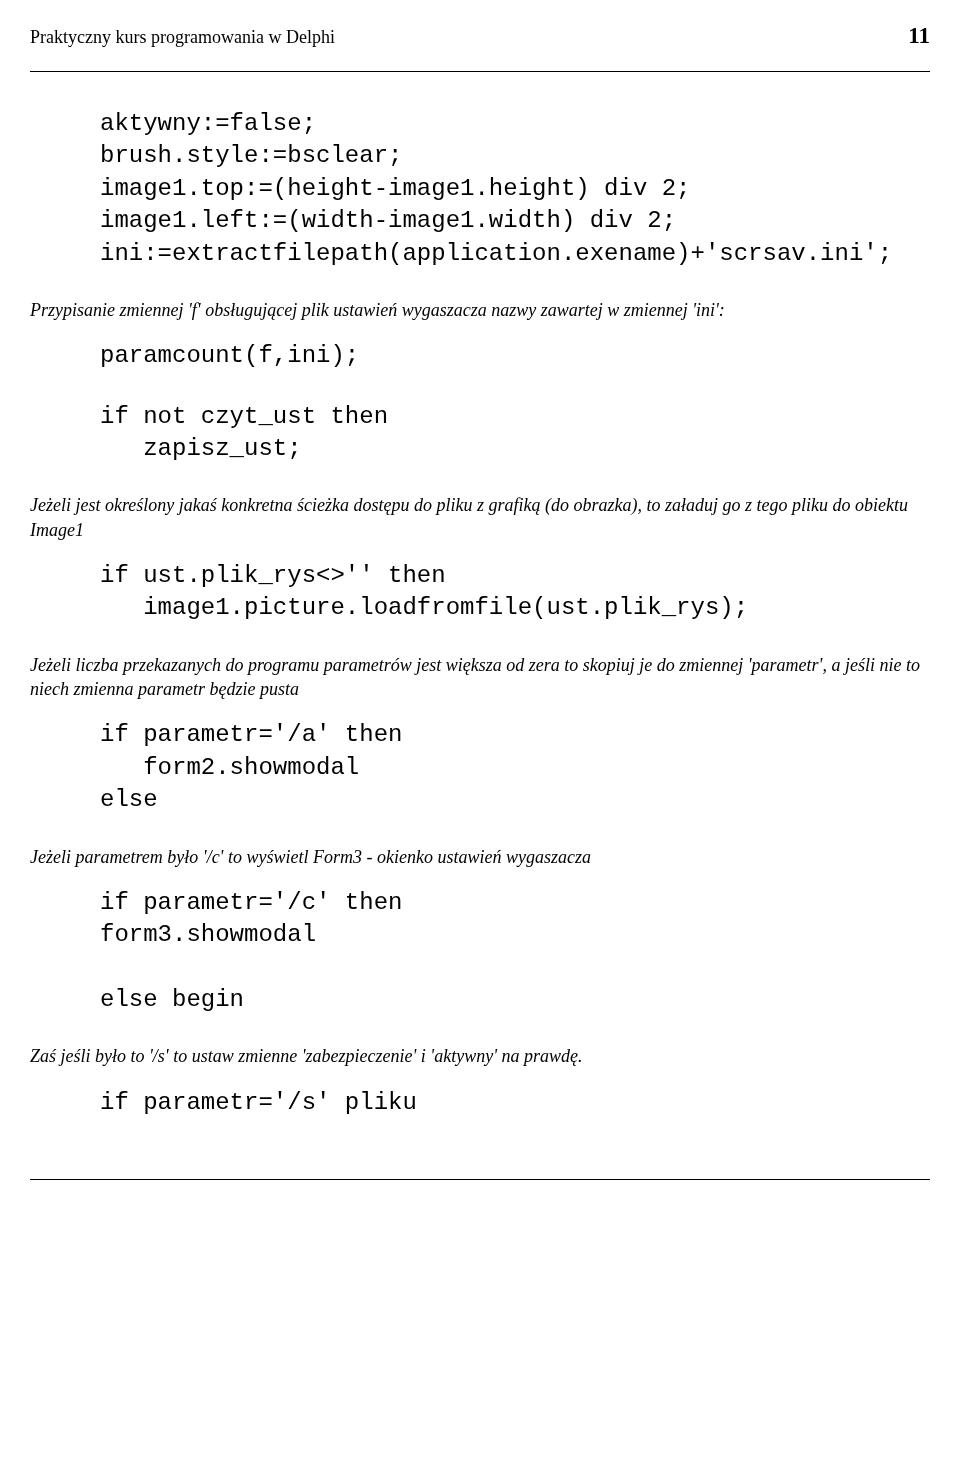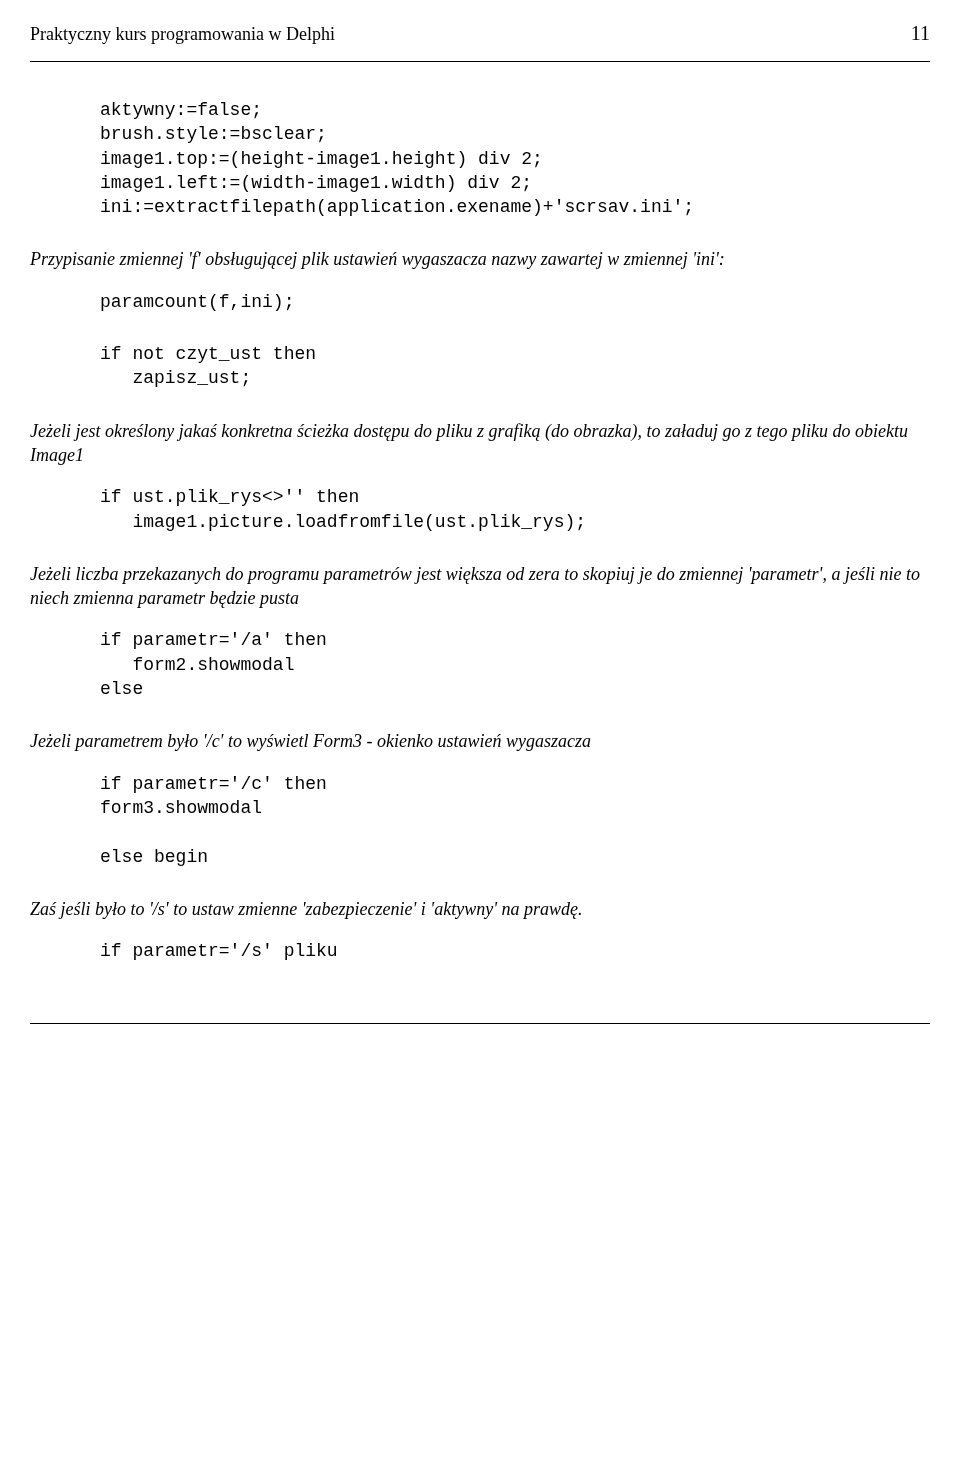--- a/index.html
+++ b/index.html
@@ -11,30 +11,30 @@
   }
   .page{
     padding:20px 30px 40px 30px;
     box-sizing:border-box;
   }
   .running-head{
     display:flex;
     justify-content:space-between;
     align-items:baseline;
     border-bottom:1px solid #000;
-    padding-bottom:14px;
+    padding-bottom:20px;
     margin-bottom:36px;
   }
   .running-head .title{font-size:18px;}
-  .running-head .pnum{font-size:20px;font-weight:normal;}
+  .running-head .pnum{font-size:23px;font-weight:bold;}
   .para{margin:10px 0;font-style:italic;}
   .codeblock{
     font-family:"Courier New",Courier,monospace;
     white-space:pre;
-    font-size:18px;
+    font-size:24px;
     line-height:1.35;
     margin:18px 0 28px 70px;
   }
   .footer-rule{
     border-top:1px solid #000;
     margin-top:60px;
   }
 </style>
 </head>
 <body>

